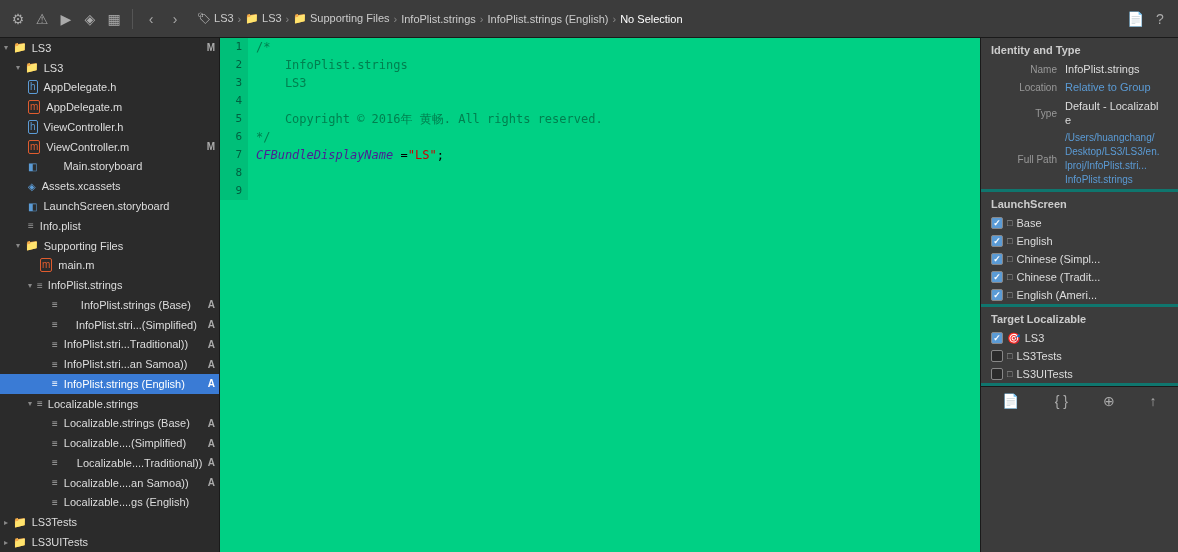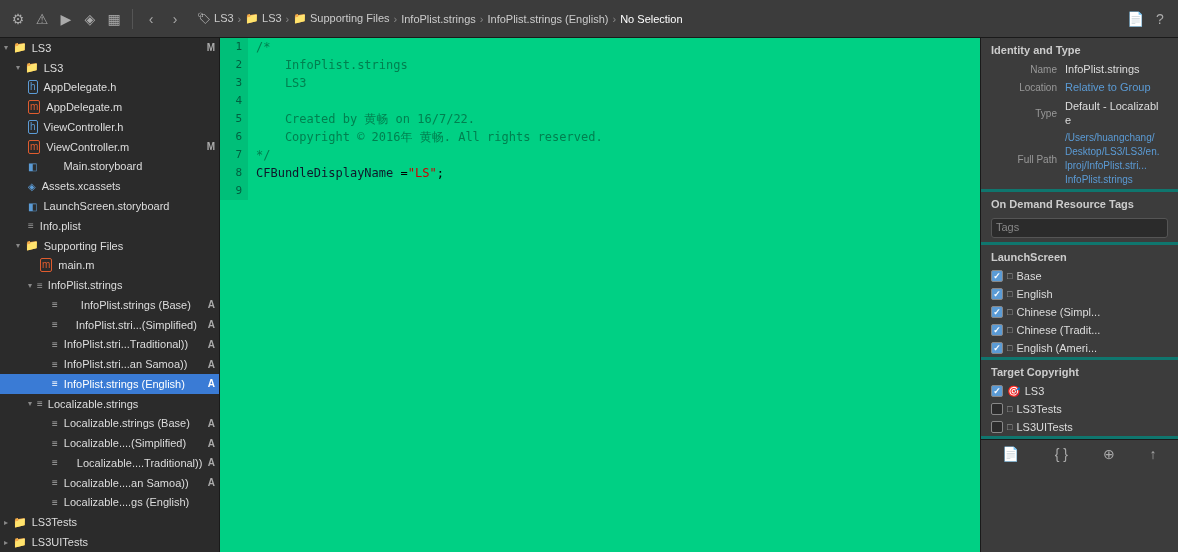--- a/index.html
+++ b/index.html
@@ -33,21 +33,21 @@
 
     
     .editor { flex: 1; background: #00d084; overflow: auto; position: relative; }
     .code-area { display: flex; font-family: "SF Mono", "Menlo", monospace; font-size: 12px; color: #000; }
     .line-numbers { width: 28px; background: rgba(0,0,0,0.08); text-align: right; padding-right: 6px; flex-shrink: 0; color: #006040; font-size: 11px; }
     .line-numbers div { height: 18px; line-height: 18px; }
     .code-content { padding: 0 8px; flex: 1; }
     .code-content div { height: 18px; line-height: 18px; white-space: pre; }
     .kw-comment { color: #008050; }
     .kw-string { color: #cc0000; }
-    .kw-key { color: #0f172a; }
+    .kw-key { color: #4c1d95; font-style: italic; }
 
     
     .inspector { width: 198px; background: #3c3c3c; border-left: 1px solid #1a1a1a; overflow-y: auto; flex-shrink: 0; }
     .inspector-section { border-bottom: 3px solid #0f766e; }
     .inspector-title { font-size: 11px; font-weight: 700; color: #ccc; padding: 6px 10px 4px; }
     .inspector-row { display: flex; align-items: center; padding: 2px 18px; font-size: 11px; min-height: 18px; }
     .inspector-label { color: #999; min-width: 58px; flex-shrink: 0; text-align: right; margin-right: 8px; font-size: 10px; padding-top: 1px; }
     .inspector-value { color: #ddd; font-size: 11px; word-break: break-all; line-height: 1.3; }
     .inspector-value.blue { color: #5b9bd5; }
     .tags-box { margin: 4px 10px; border: 1px solid #555; border-radius: 3px; height: 20px; font-size: 11px; color: #888; padding: 2px 4px; background: #2b2b2b; }
@@ -239,21 +239,20 @@
         <div>6</div>
           <div>7</div>
           <div>8</div>
           <div>9</div>
       </div>
       <div class="code-content">
         <div><span class="kw-comment">/*</span></div>
         <div><span class="kw-comment">    InfoPlist.strings</span></div>
         <div><span class="kw-comment">    LS3</span></div>
         <div> </div>
-        <div><span class="kw-comment">    Created by 黄畅 on 16/7/22.</span></div>
         <div><span class="kw-comment">    Copyright © 2016年 黄畅. All rights reserved.</span></div>
         <div><span class="kw-comment">*/</span></div>
         <div><span class="kw-key">CFBundleDisplayName</span> =<span class="kw-string">"LS"</span>;</div>
         <div> </div>
       </div>
     </div>
   </div>
 
   <div class="inspector">
     <div class="inspector-section">
@@ -271,24 +270,20 @@
         <span class="inspector-value">Default - Localizable</span>
       </div>
       <div class="inspector-row">
         <span class="inspector-label">Full Path</span>
         <span class="inspector-value blue" style="font-size:10px;line-height:1.4;">
           /Users/huangchang/<br>Desktop/LS3/LS3/en.<br>lproj/InfoPlist.stri...<br>InfoPlist.strings
         </span>
       </div>
     </div>
 
-    <div class="inspector-section">
-      <div class="inspector-title">On Demand Resource Tags</div>
-      <div class="tags-box">Tags</div>
-    </div>
 
     <div class="inspector-section">
       <div class="inspector-title">LaunchScreen</div>
       <div class="checkbox-row">
         <div class="cb">
             <span class="cb-check">✓</span>
           </div>
         <span style="font-size:9px;color:#aaa;">□</span>
         <span>Base</span>
       </div>
@@ -316,21 +311,21 @@
       <div class="checkbox-row">
         <div class="cb">
             <span class="cb-check">✓</span>
           </div>
         <span style="font-size:9px;color:#aaa;">□</span>
         <span>English (Ameri...</span>
       </div>
     </div>
 
     <div class="inspector-section">
-      <div class="inspector-title">Target Copyright</div>
+      <div class="inspector-title">Target Localizable</div>
       <div class="checkbox-row">
         <div class="cb">
             <span class="cb-check">✓</span>
           </div>
         <span style="color:#e05c2e;font-size:11px;">🎯</span>
         <span>LS3</span>
       </div>
       <div class="checkbox-row">
         <div class="cb unchecked"></div>
         <span style="font-size:9px;color:#aaa;">□</span>

